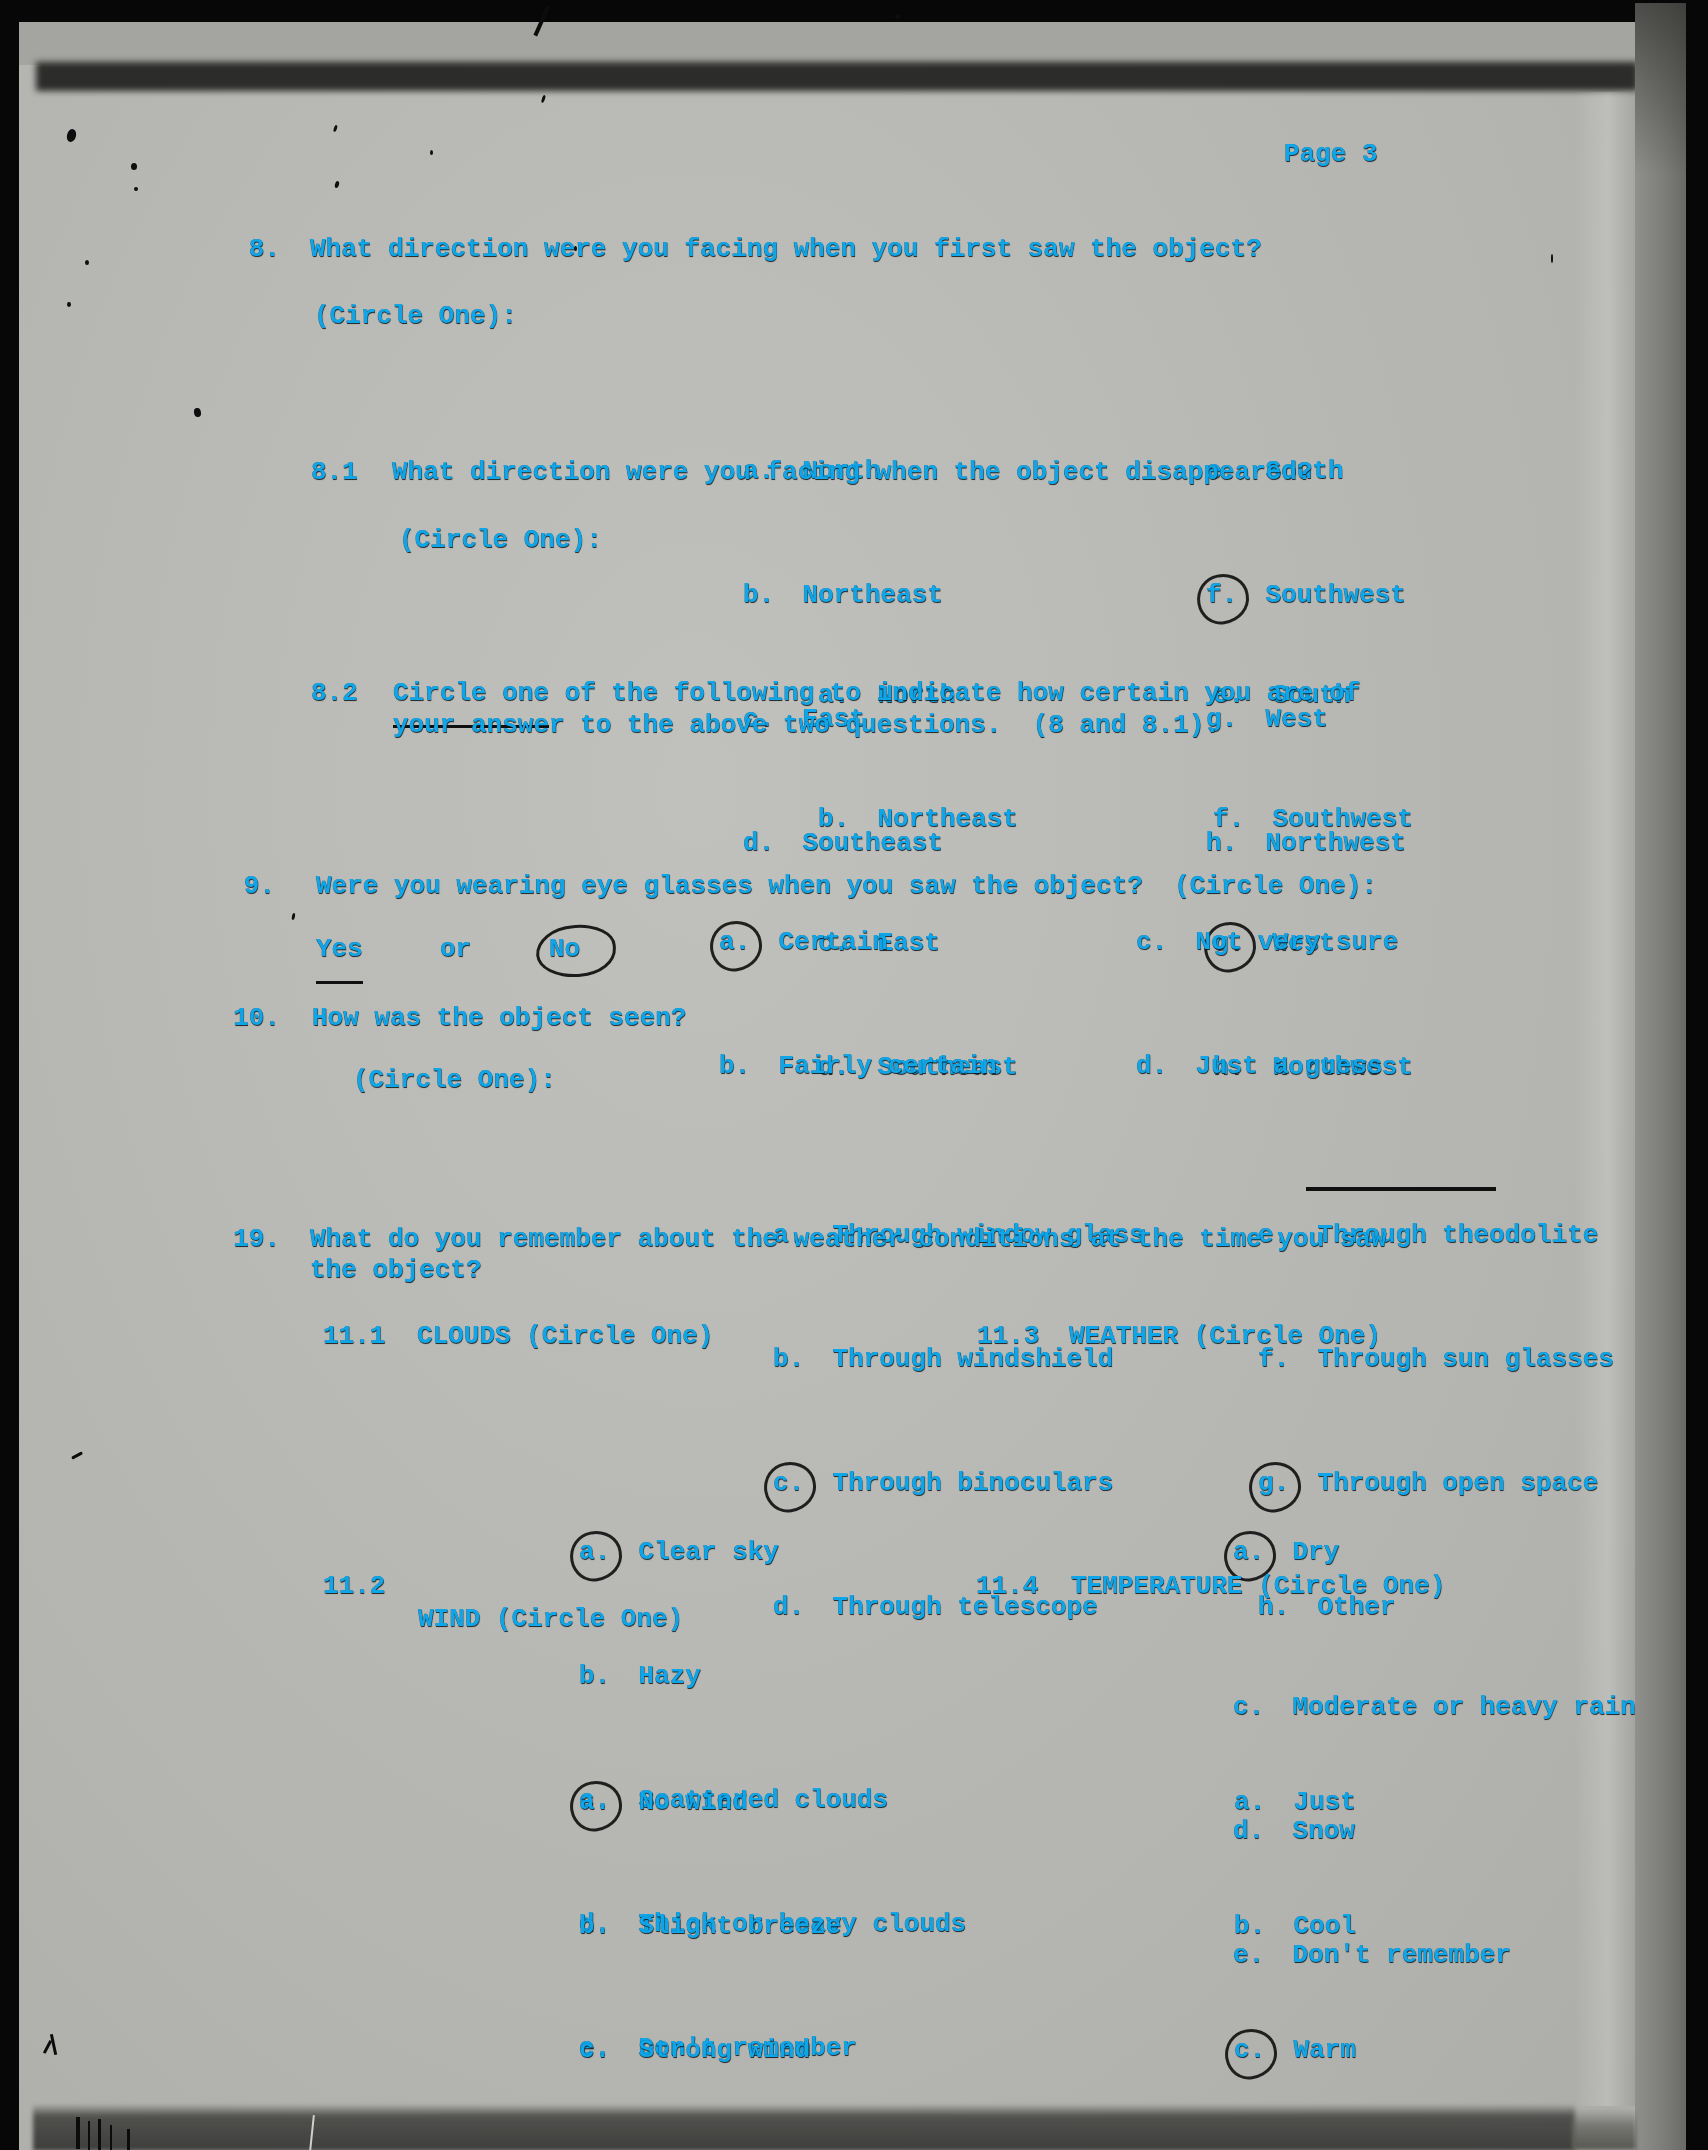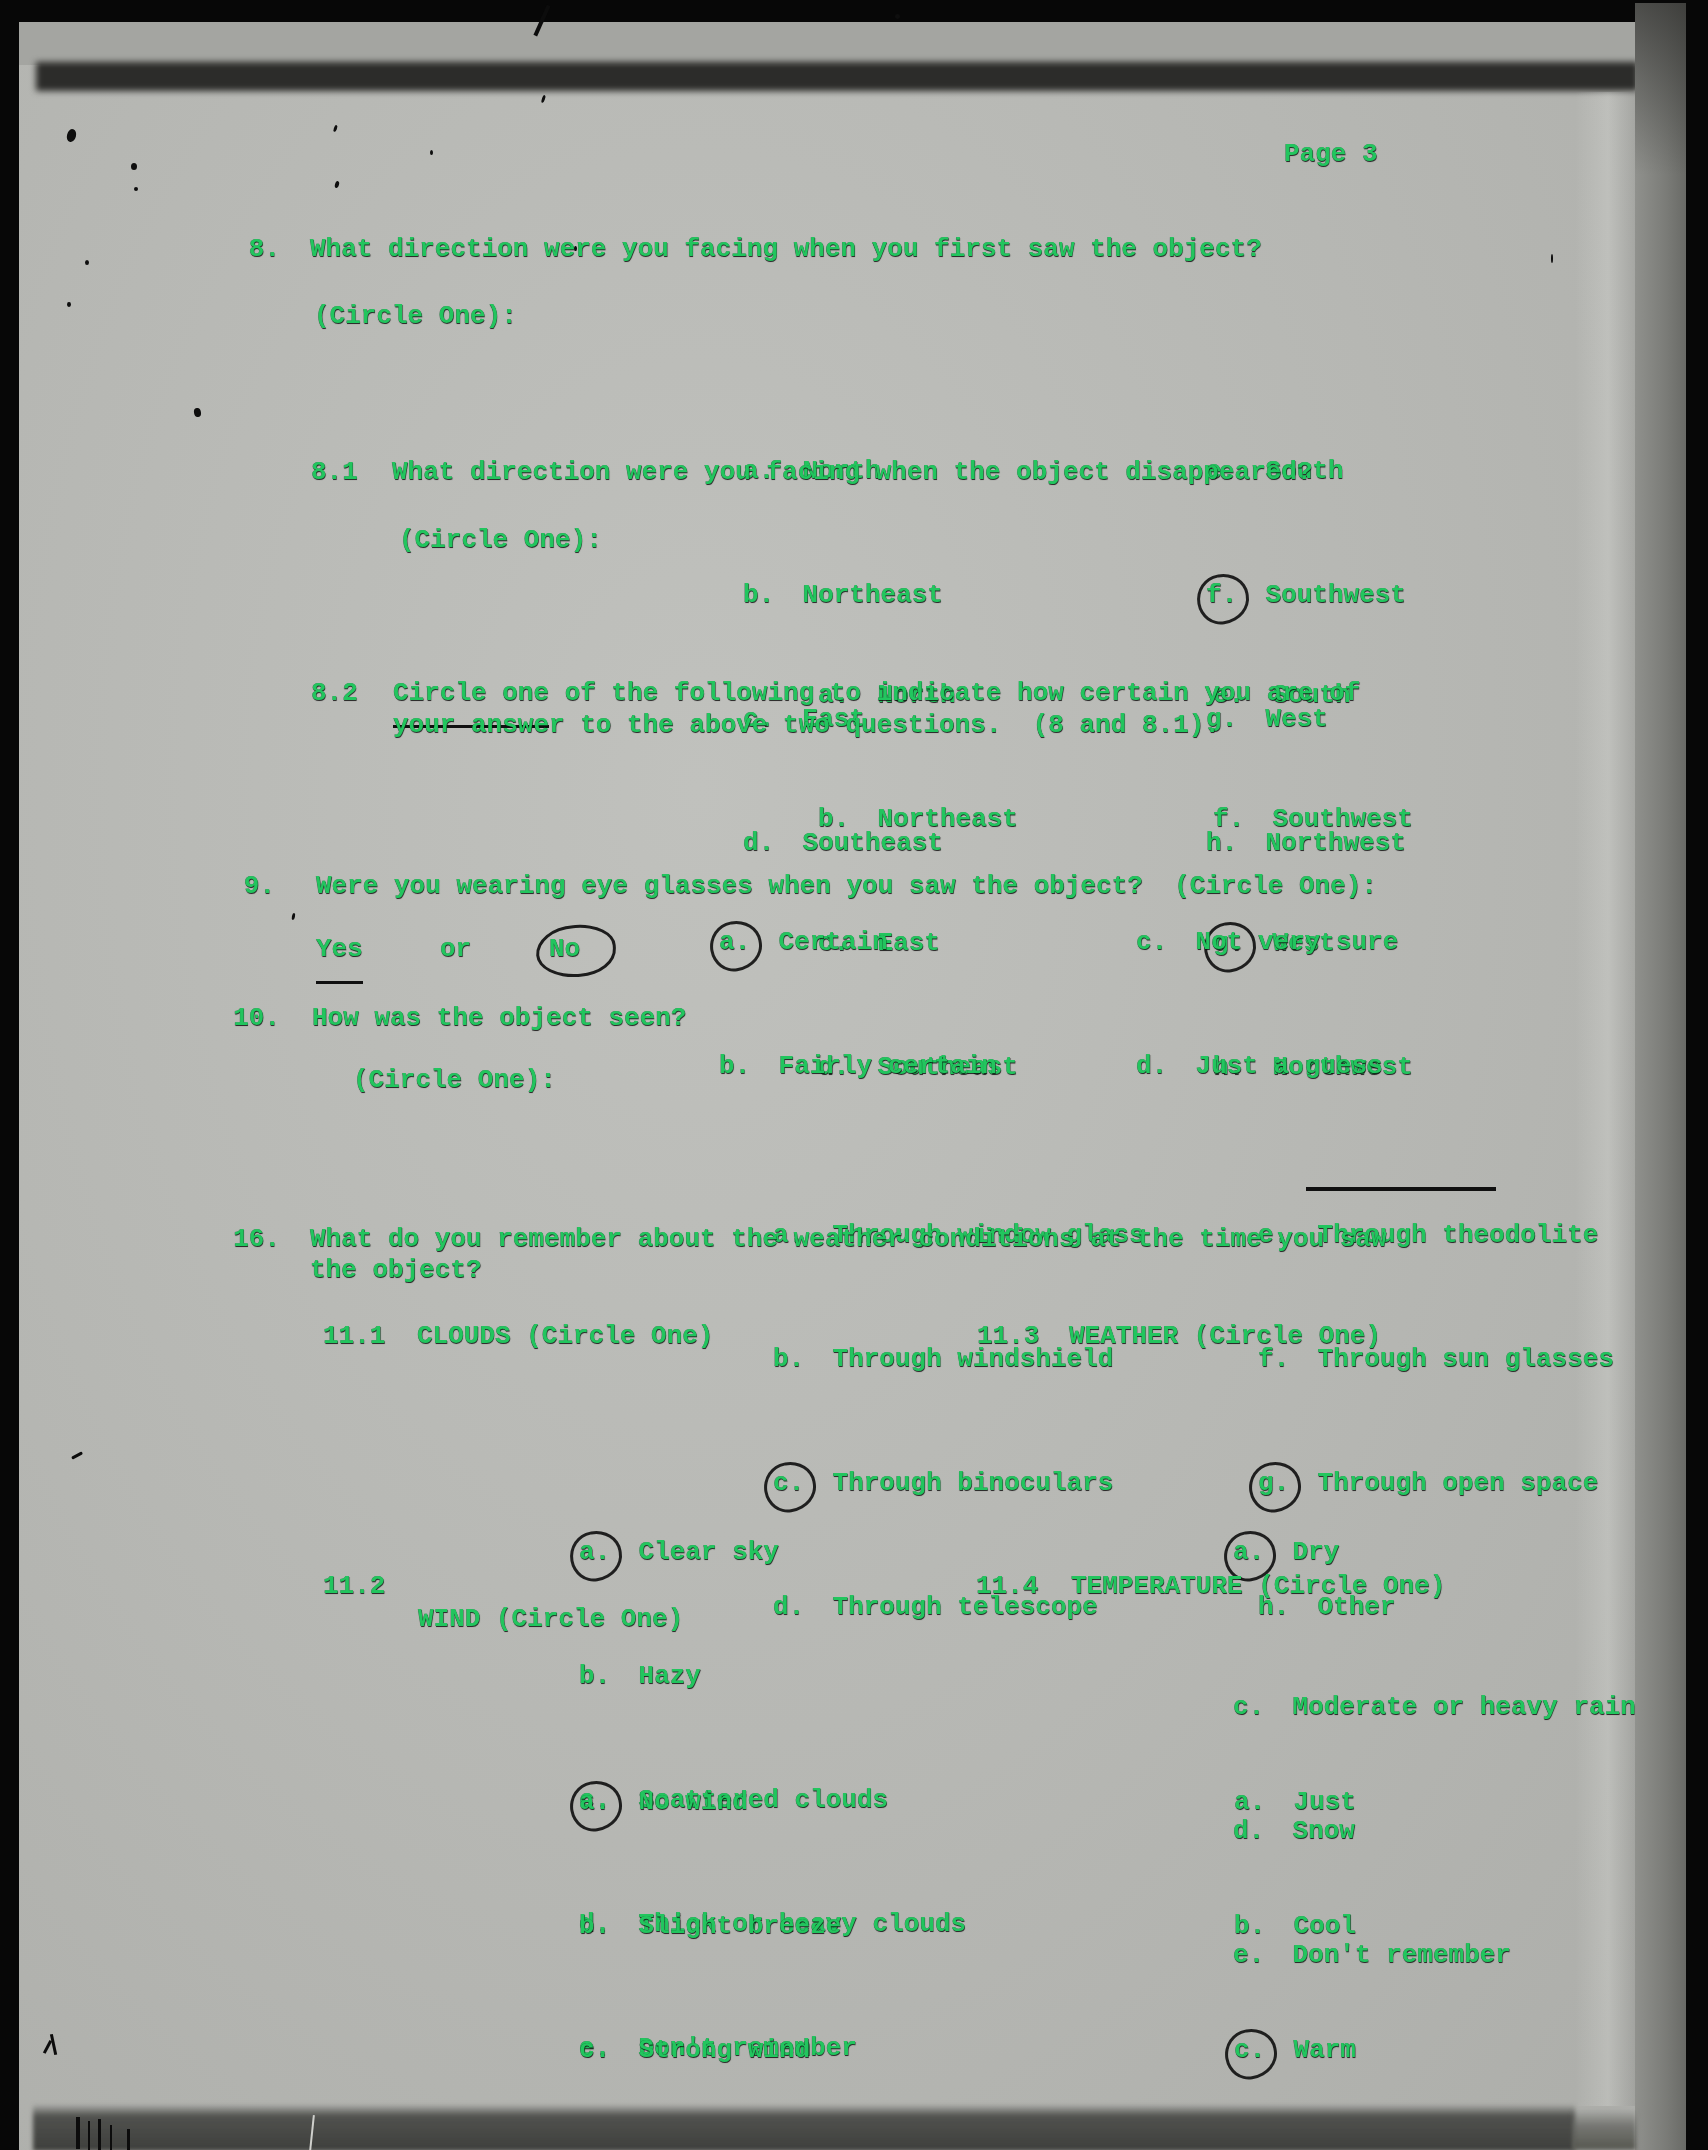--- a/index.html
+++ b/index.html
@@ -13,21 +13,21 @@
                background:linear-gradient(90deg,#90918d 0%,#7b7c78 60%,#696a66 100%);}
   .right-strip-shade{position:absolute;left:1635px;top:3.2px;width:51px;height:172px;
                background:linear-gradient(180deg,rgba(40,40,38,.65),rgba(40,40,38,0));}
   .right-light{position:absolute;left:1575px;top:92px;width:60px;height:2014px;
                background:linear-gradient(90deg,rgba(255,255,252,0) 0%,rgba(235,236,232,.22) 55%,rgba(110,110,108,.18) 100%);}
   .bottom-band{position:absolute;left:33px;top:2104px;width:1542px;height:47px;
                background:linear-gradient(180deg,rgba(72,73,70,0) 0%,rgba(72,73,70,.92) 26%,#3e3f3c 100%);filter:blur(2.2px);}
   .bottom-band2{position:absolute;left:1572px;top:2109px;width:64px;height:41px;
                background:linear-gradient(180deg,rgba(95,96,92,0) 0%,rgba(95,96,92,.7) 40%,#55564f 100%);filter:blur(2.2px);}
   .ink{position:absolute;left:0;top:0;width:100%;height:100%;filter:blur(0.3px);}
-  .t{position:absolute;font-size:26px;line-height:31px;font-weight:bold;color:#22c55e;white-space:pre;
+  .t{position:absolute;font-size:26px;line-height:31px;font-weight:bold;color:#0ea5e9;white-space:pre;
      text-shadow:0.4px 0.5px 0.7px rgba(12,12,12,.85), -0.2px 0 0.5px rgba(12,12,12,.45);}
   .qnum{width:70px;text-align:right;}
   .opt{height:31px;}
   .letter{display:inline-block;width:31px;position:relative;}
   .label{margin-left:28.5px;}
   .letter.circled::after{content:"";position:absolute;left:-9.2px;top:-6.5px;width:46px;height:44px;
      border:3.2px solid rgba(14,14,14,.9);border-radius:48% 52% 55% 45%/52% 48% 50% 50%;transform:rotate(-10deg);}
   .word-circle{position:relative;}
   .word-circle::after{content:"";position:absolute;left:-13px;top:-8.6px;width:74px;height:46px;
      border:3.8px solid rgba(14,14,14,.92);border-radius:50% 50% 48% 52%/55% 45% 52% 48%;transform:rotate(-4deg);}
@@ -206,21 +206,21 @@
         <div class="opt">
           <span class="letter circled">g.</span><span class="label">Through open space</span>
         </div>
       
         <div class="opt">
           <span class="letter">h.</span><span class="label">Other</span>
         </div>
       </div>
     <div class="blank-line" style="left:1306px;top:1187px;width:190px;height:4.3px"></div>
 
-    <div class="t qnum" style="left:210px;top:1224px">16.</div>
+    <div class="t qnum" style="left:210px;top:1224px">19.</div>
     <div class="t" style="left:310px;top:1224px">What do you remember about the weather conditions at the time you saw</div>
     <div class="t" style="left:310px;top:1255px">the object?</div>
 
     <div class="t" style="left:323px;top:1321px">11.1</div>
     <div class="t" style="left:417px;top:1321px">CLOUDS (Circle One)</div>
     <div class="t" style="left:977px;top:1321px">11.3</div>
     <div class="t" style="left:1069px;top:1321px">WEATHER (Circle One)</div>
 
     <div class="t" style="left:423px;top:1382px">
       

